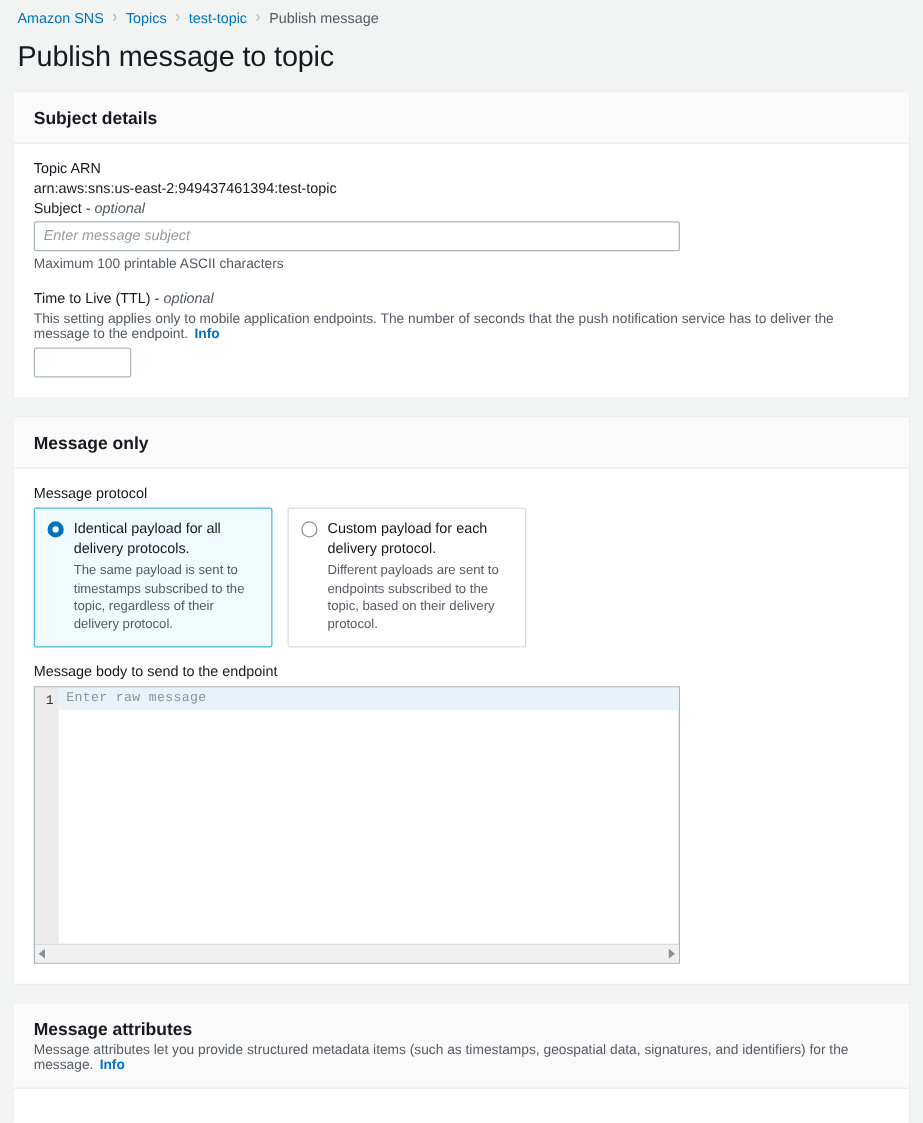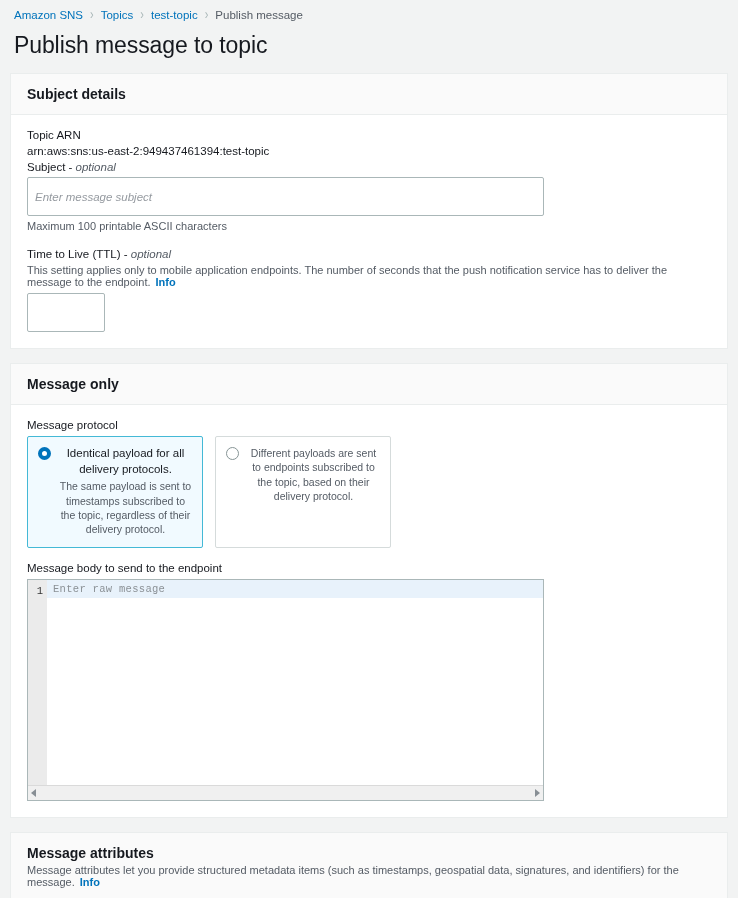--- a/index.html
+++ b/index.html
@@ -87,21 +87,21 @@
   .info-link {
     color: #0073bb;
     text-decoration: none;
     font-weight: bold;
     font-size: 11px;
     cursor: pointer;
     margin-left: 5px;
   }
 
   input.txt {
-    height: 39px;
+    height: 24px;
     border: 1px solid #aab7b8;
     border-radius: 2px;
     padding: 4px 7px;
     font-family: "Liberation Sans", sans-serif;
     font-size: 11.5px;
     color: #16191f;
     background: #fff;
     outline: none;
   }
   input.txt::placeholder {
@@ -110,29 +110,28 @@
   }
   .subject-input { width: 517px; }
   .ttl-input { width: 78px; height: 22px; }
 
   .group { margin-bottom: 16px; }
   .group:last-child { margin-bottom: 0; }
 
   
   .tiles { display: flex; gap: 12px; margin-top: 5px; }
   .tile {
-    width: 176px;
+    width: 191px;
     border: 1px solid #d5dbdb;
     border-radius: 2px;
     background: #fff;
     padding: 9px 10px 10px 10px;
     display: flex;
     gap: 8px;
     cursor: pointer;
-    text-align: center;
   }
   .tile.selected {
     background: #f1faff;
     border-color: #44b9d6;
   }
   .radio {
     width: 13px; height: 13px;
     border-radius: 50%;
     border: 1px solid #879596;
     background: #fff;
@@ -273,20 +272,21 @@
       <div class="tile selected">
         <span class="radio"></span>
         <span class="tile-text">
           <span class="tile-title" style="display:block">Identical payload for all delivery protocols.</span>
           <span class="tile-sub" style="display:block">The same payload is sent to timestamps subscribed to the topic, regardless of their delivery protocol.</span>
         </span>
       </div>
       <div class="tile">
         <span class="radio"></span>
         <span class="tile-text">
+          <span class="tile-title" style="display:block">Custom payload for each delivery protocol.</span>
           <span class="tile-sub" style="display:block">Different payloads are sent to endpoints subscribed to the topic, based on their delivery protocol.</span>
         </span>
       </div>
     </div>
 
     <div style="margin-top:14px">
       <div class="field-label">Message body to send to the endpoint</div>
       <div class="editor">
         <div class="editor-main">
           <div class="gutter">1</div>

